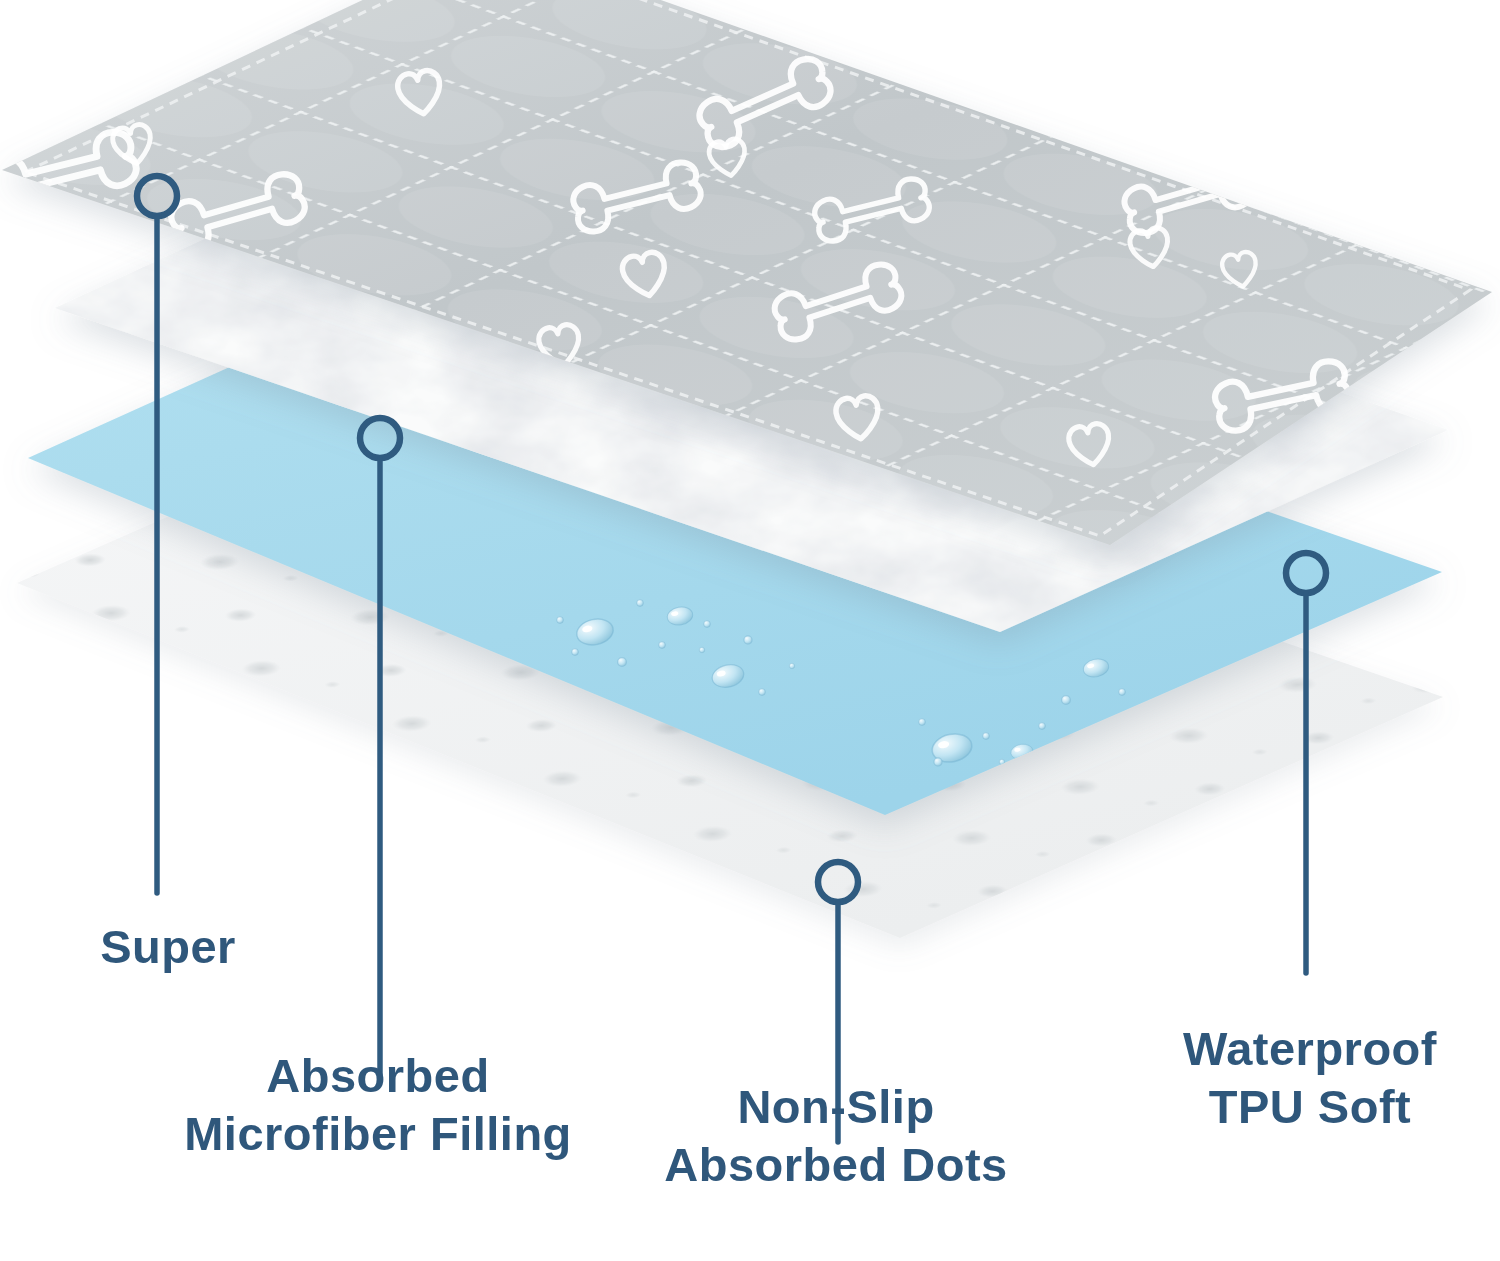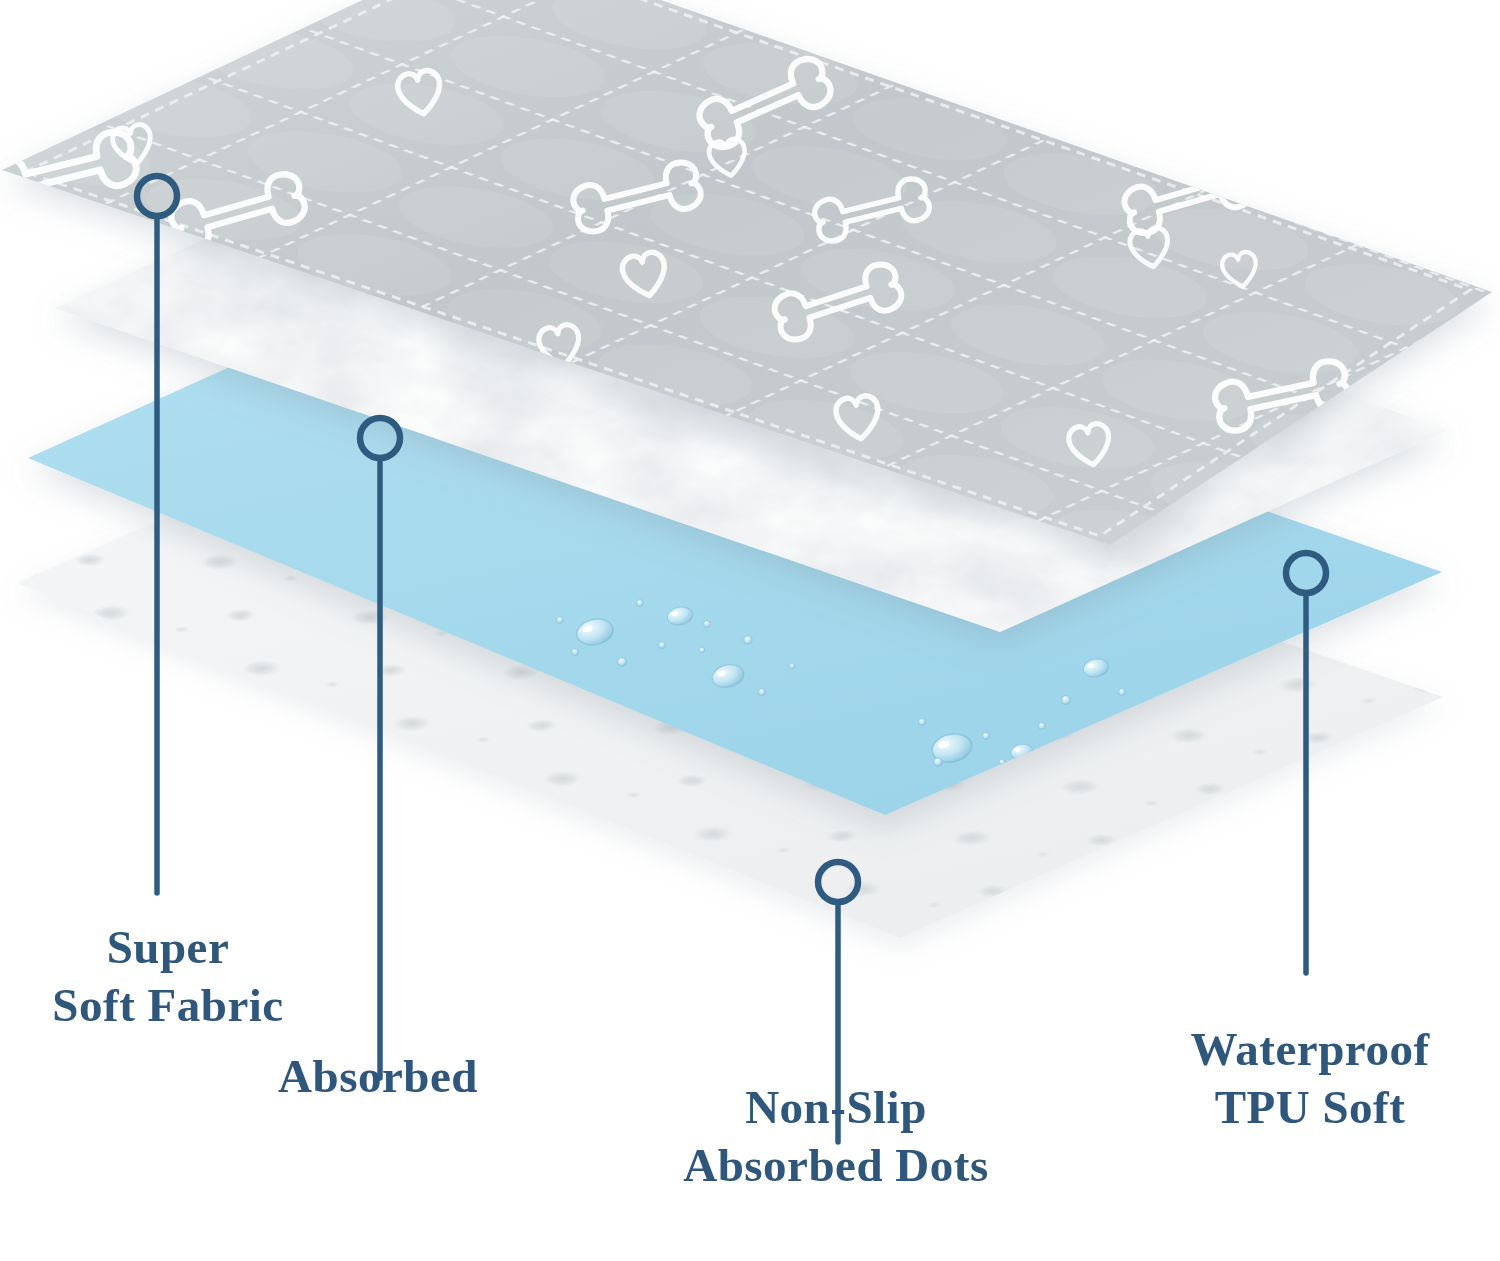--- a/index.html
+++ b/index.html
@@ -1,21 +1,21 @@
 <!DOCTYPE html>
 <html style="--label-text: #2f577b; --callout-stroke: #2f5b80; --tpu-blue: #a7daed; --fabric-gray: #c6cbce; --fluff-white: #f7f8f8; --bottom-sheet-white: #f4f5f6; --stitch-white: #eef1f2; --motif-white: #ffffff;"><head>
 <meta charset="utf-8">
 <style>
   html,body{margin:0;padding:0;background:#ffffff;}
   .stage{
     position:relative;
     width:1500px;height:1261px;
     background:#ffffff;
     overflow:hidden;
-    font-family:Liberation Serif, serif;
+    font-family:Liberation Sans, sans-serif;
   }
   .stage svg{position:absolute;left:0;top:0;}
   .label{
     position:absolute;
     transform:translateX(-50%);
     text-align:center;
     color:var(--label-text,#2f577b);
     font-size:47px;
     font-weight:700;
     line-height:1.24;
@@ -204,25 +204,25 @@
     </g>
     <g>
       <circle class="callout-stroke" cx="1306" cy="573" r="20" stroke-width="6.5"></circle>
       <line class="callout-stroke" x1="1306" y1="594" x2="1306" y2="973" stroke-width="5.5"></line>
     </g>
   </g>
 </svg>
 
   <div class="label" style="left:168px;top:918px">
     <div>Super</div>
-    <div>Soft Fabric</div>
   </div>
 
   <div class="label" style="left:378px;top:1047px">
     <div>Absorbed</div>
+    <div>Microfiber Filling</div>
   </div>
 
   <div class="label" style="left:836px;top:1078px">
     <div>Non-Slip</div>
     <div>Absorbed Dots</div>
   </div>
 
   <div class="label" style="left:1310px;top:1020px">
     <div>Waterproof</div>
     <div>TPU Soft</div>

